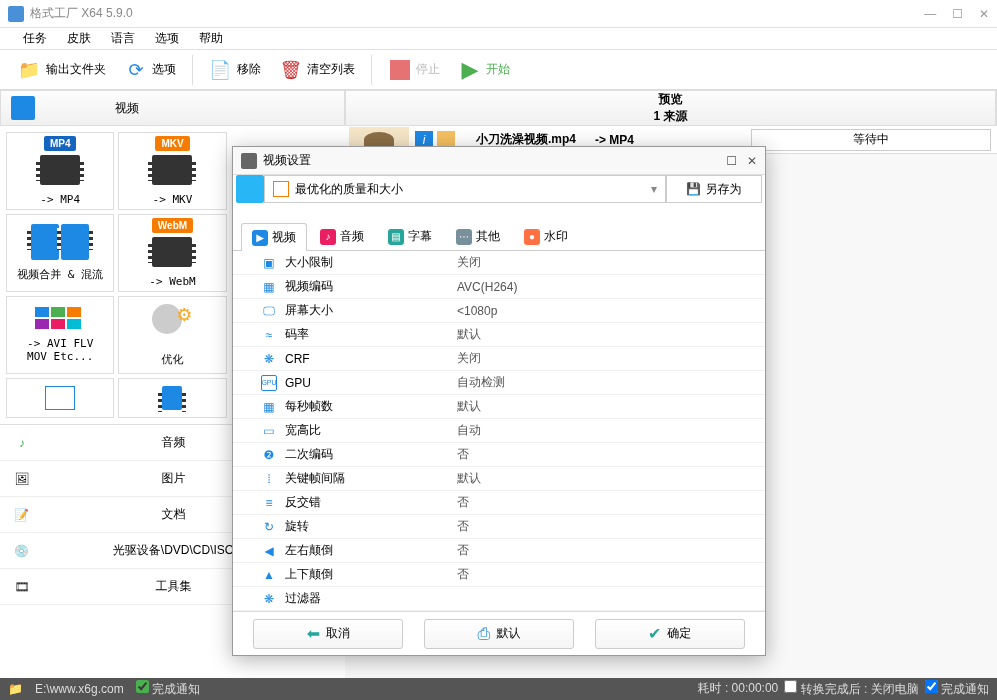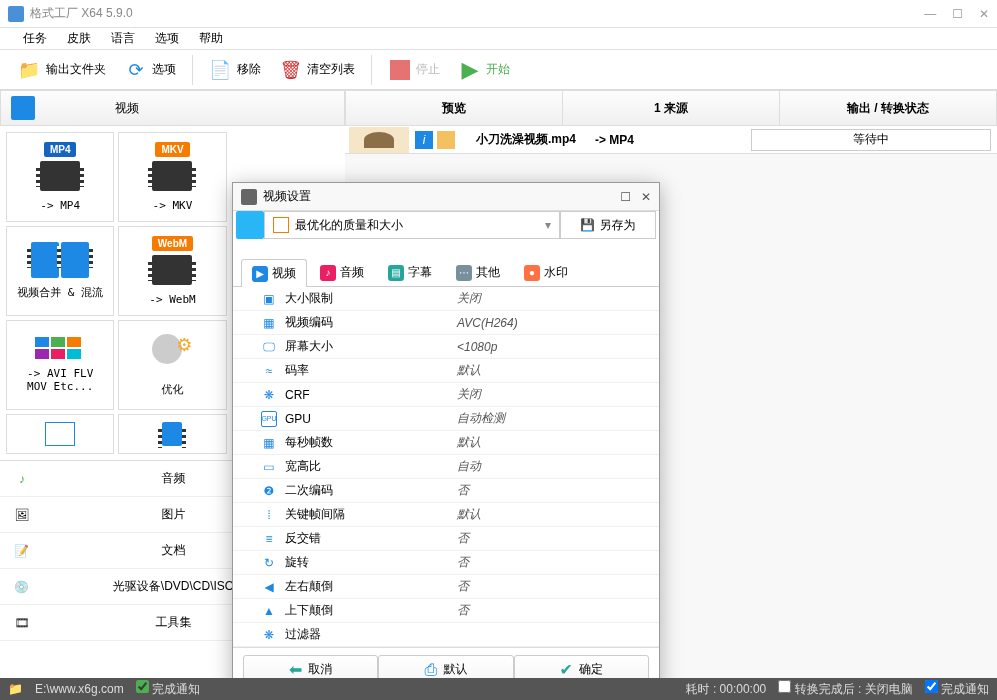--- a/index.html
+++ b/index.html
@@ -31,52 +31,52 @@
 
 .main { display: flex; height: 590px; }
 
 
 .left-panel { width: 345px; background: #fff; display: flex; flex-direction: column; }
 .video-header { height: 36px; display: flex; align-items: center; padding: 0 10px; background: linear-gradient(#fdfdfd,#f0f0f0); border: 1px solid #ddd; }
 .video-header .vh-icon { width: 24px; height: 24px; background: #1e88e5; border-radius: 2px; margin-right: 80px; }
 .video-header .vh-title { flex: 1; text-align: left; }
 
 .format-grid { display: grid; grid-template-columns: 1fr 1fr 1fr; gap: 4px; padding: 6px; }
-.format-item { border: 1px solid #ddd; height: 90px; display: flex; flex-direction: column; align-items: center; justify-content: center; background: #fff; cursor: pointer; overflow: hidden; }
+.format-item { border: 1px solid #ddd; height: 78px; display: flex; flex-direction: column; align-items: center; justify-content: center; background: #fff; cursor: pointer; overflow: hidden; }
 .format-badge { padding: 2px 6px; color: #fff; font-weight: bold; font-size: 10px; border-radius: 2px; margin-bottom: 4px; }
 .badge-blue { background: #1565c0; }
 .badge-orange { background: #f57c00; }
 .format-icon { width: 40px; height: 30px; background: #333; border-radius: 2px; position: relative; }
 .format-icon::before { content: ''; position: absolute; left: -4px; top: 4px; width: 4px; height: 22px; background: repeating-linear-gradient(#fff 0 3px, #333 3px 6px); }
 .format-icon::after { content: ''; position: absolute; right: -4px; top: 4px; width: 4px; height: 22px; background: repeating-linear-gradient(#fff 0 3px, #333 3px 6px); }
 .format-label { margin-top: 8px; font-family: monospace; font-size: 11px; text-align: center; }
 .multi-film { display: flex; gap: 2px; }
 .multi-film .format-icon { width: 28px; height: 36px; background: #1e88e5; }
 
 .category-list { border-top: 1px solid #ddd; }
 .cat-item { height: 36px; display: flex; align-items: center; padding: 0 10px; border-bottom: 1px solid #eee; cursor: pointer; }
 .cat-icon { width: 24px; height: 24px; margin-right: 8px; display: flex; align-items: center; justify-content: center; }
 .cat-label { flex: 1; text-align: center; padding-right: 30px; }
 
 
 .right-panel { flex: 1; display: flex; flex-direction: column; background: #f8f8f8; }
-.rp-header { height: 36px; display: flex; border: 1px solid #ddd; background: linear-gradient(#fdfdfd,#f0f0f0); }
+.rp-header { height: 36px; display: flex; border: 1px solid #ddd; background: linear-gradient(#fdfdfd,#f0f0f0); flex-direction: column; }
 .rp-col { flex: 1; display: flex; align-items: center; justify-content: center; border-right: 1px solid #ddd; font-weight: bold; }
 .rp-col:last-child { border-right: none; }
 .rp-queue { height: 28px; display: flex; align-items: center; border-bottom: 1px solid #ddd; background: #fff; }
 .rp-thumb { width: 60px; height: 26px; background: #f5e6c8; margin: 0 4px; display: flex; align-items: center; justify-content: center; }
 .rp-thumb-hat { width: 30px; height: 16px; background: #8b6f47; border-radius: 50% 50% 0 0; }
 .rp-info-btn { width: 18px; height: 18px; background: #1e88e5; color: #fff; display: flex; align-items: center; justify-content: center; font-style: italic; margin: 0 2px; cursor: pointer; }
 .rp-folder-btn { width: 18px; height: 18px; background: #f5c060; margin: 0 2px; cursor: pointer; }
 .rp-filename { flex: 1; text-align: center; font-weight: bold; }
 .rp-output { width: 150px; font-weight: bold; }
 .rp-status { width: 240px; border: 1px solid #ccc; height: 22px; display: flex; align-items: center; justify-content: center; margin: 2px 6px; }
 
 
-.dialog { position: absolute; left: 232px; top: 146px; width: 428px; height: 510px; background: #fff; border: 1px solid #999; box-shadow: 0 4px 20px rgba(0,0,0,0.3); display: flex; flex-direction: column; margin-top: 36px; }
+.dialog { position: absolute; left: 232px; top: 146px; width: 534px; height: 510px; background: #fff; border: 1px solid #999; box-shadow: 0 4px 20px rgba(0,0,0,0.3); display: flex; flex-direction: column; }
 .dlg-title { height: 28px; display: flex; align-items: center; padding: 0 8px; background: #f8f8f8; border-bottom: 1px solid #ddd; }
 .dlg-title .dlg-icon { width: 16px; height: 16px; background: #666; border-radius: 2px; margin-right: 6px; }
 .dlg-title .dlg-text { flex: 1; }
 .dlg-title .dlg-win { display: flex; gap: 10px; color: #555; }
 .dlg-top { height: 44px; display: flex; align-items: flex-start; padding: 0 3px; gap: 0; }
 .dlg-profile-icon { width: 28px; height: 28px; background: #29b6f6; border-radius: 2px; }
 .dlg-profile-select { flex: 1; height: 28px; border: 1px solid #ccc; display: flex; align-items: center; padding: 0 8px; position: relative; cursor: pointer; }
 .dlg-profile-select .sel-icon { width: 16px; height: 16px; border: 1px solid #f57c00; margin-right: 6px; }
 .dlg-profile-select .chev { position: absolute; right: 8px; color: #888; }
 .dlg-saveas { width: 96px; height: 28px; border: 1px solid #ccc; display: flex; align-items: center; justify-content: center; gap: 4px; cursor: pointer; }
@@ -89,30 +89,30 @@
 .ti-blue { background: #1e88e5; }
 .ti-pink { background: #e91e63; }
 .ti-teal { background: #26a69a; }
 .ti-gray { background: #78909c; }
 .ti-orange { background: #ff7043; }
 
 .dlg-body { flex: 1; overflow-y: auto; }
 .prop-row { height: 24px; display: flex; align-items: center; border-bottom: 1px solid #f0f0f0; cursor: pointer; }
 .prop-name { width: 220px; display: flex; align-items: center; padding-left: 28px; gap: 8px; }
 .prop-icon { width: 16px; height: 16px; display: flex; align-items: center; justify-content: center; color: #1e88e5; font-size: 12px; }
-.prop-val { flex: 1; padding-left: 4px; color: #555; font-style: italic; }
+.prop-val { flex: 1; padding-left: 4px; color: #555; }
 .prop-off { color: #1e88e5; }
 
 .dlg-footer { height: 44px; display: flex; align-items: center; justify-content: space-around; padding: 0 10px; border-top: 1px solid #ddd; }
 .dlg-btn { width: 150px; height: 30px; border: 1px solid #ccc; border-radius: 3px; display: flex; align-items: center; justify-content: center; gap: 6px; cursor: pointer; background: linear-gradient(#fff,#f5f5f5); }
 .dlg-btn .bi { color: #26a69a; font-size: 16px; }
 
 
 .statusbar { position: absolute; bottom: 0; left: 0; right: 0; height: 22px; background: #555; color: #ddd; display: flex; align-items: center; padding: 0 8px; gap: 12px; font-size: 11px; }
-.statusbar .sb-right { margin-left: auto; display: flex; gap: 12px; align-items: center; }
+.statusbar .sb-right { margin-left: auto; display: flex; gap: 6px; align-items: flex-start; }
 .sb-folder { color: #f5c060; }
 .sb-check { accent-color: #4caf50; }
 </style>
 </head>
 <body>
 
 <div class="titlebar">
   <div class="app-icon"></div>
   <div class="title">格式工厂 X64 5.9.0</div>
   <div class="win-btns">

